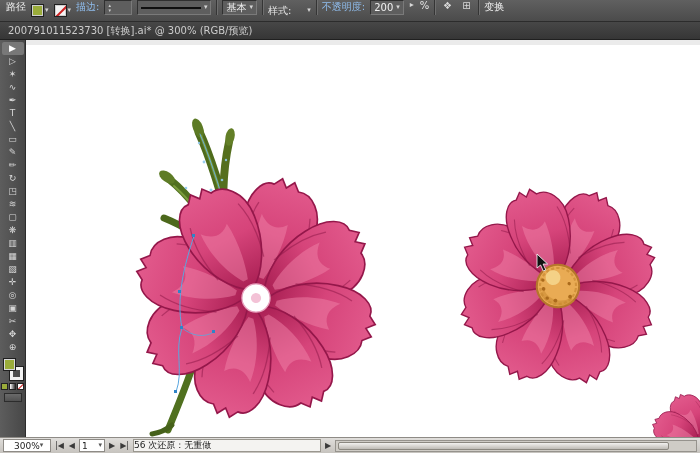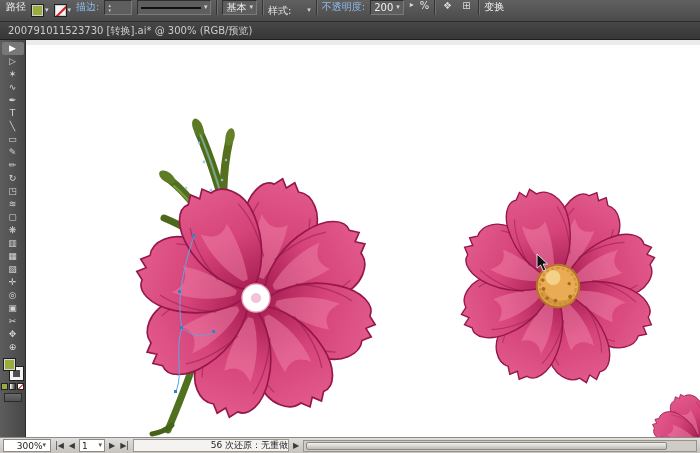--- a/index.html
+++ b/index.html
@@ -68,24 +68,24 @@
   .artwork { position:absolute; left:0; top:0; z-index:1; }
 
   
   .status-bar {
     position:absolute; left:0; right:0; bottom:0; height:16px;
     background:linear-gradient(#e0dedb,#c6c3be);
     border-top:1px solid #8e8b86;
     display:flex; align-items:center; gap:3px; padding:0 3px;
     font-size:9px; color:#1c1c1c;
   }
-  .zoom-box { width:48px; height:13px; background:#ffffff; border:1px solid #8e8b86; display:flex; align-items:center; justify-content:flex-end; padding:0 4px; cursor:pointer; }
+  .zoom-box { width:48px; height:13px; background:#ffffff; border:1px solid #8e8b86; display:flex; align-items:center; justify-content:space-between; padding:0 10px; cursor:pointer; }
   .navbtn { font-size:8px; color:#3a3a3a; cursor:pointer; padding:0 1px; }
   .page-box { width:26px; height:13px; background:#ffffff; border:1px solid #8e8b86; display:flex; align-items:center; justify-content:space-between; padding:0 2px; }
-  .status-field { width:156px; height:13px; background:#f4f3f1; border:1px solid #9a978f; display:flex; align-items:center; justify-content:flex-end;padding-left:48px; }
+  .status-field { width:188px; height:13px; background:#f4f3f1; border:1px solid #9a978f; display:flex; align-items:center; justify-content:flex-start; }
   .hscroll { flex:1; height:12px; background:#cfccc6; border:1px solid #96938d; position:relative; }
   .hthumb { position:absolute; left:2px; top:1px; width:92%; height:8px; background:linear-gradient(#f2f1ef,#bebbb5); border:1px solid #8b8880; border-radius:2px; cursor:grab; }
 </style>
 </head>
 <body>
 
 <div class="app">
 
   <div class="control-bar">
     <span class="cb-label">路径</span>

